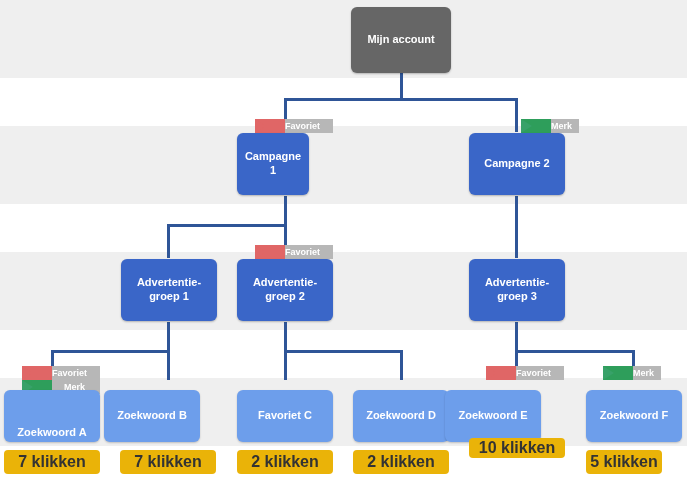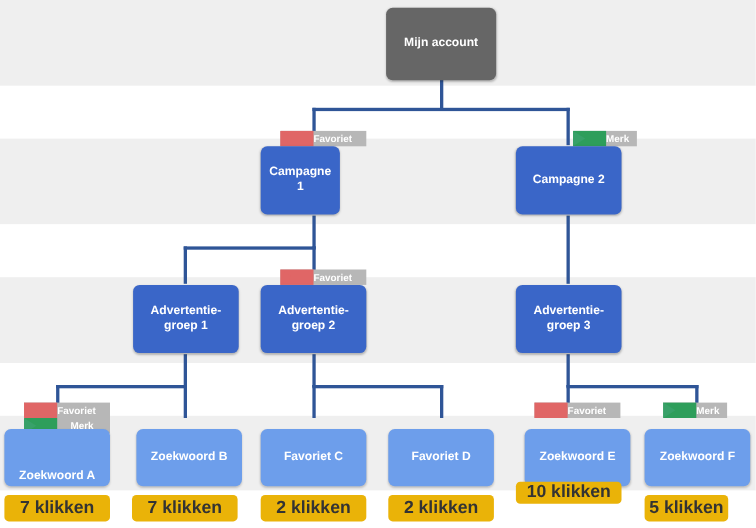--- a/index.html
+++ b/index.html
@@ -234,47 +234,47 @@
     <span class="tail"></span>
     <span class="ribbon-label" style="padding-left:30px;">Merk</span>
   </div>
   <div class="node node-keyword" style="left:4px;top:390px;width:96px;height:52px;align-items:flex-end;">
     <span>Zoekwoord A</span>
   </div>
   <div class="clicks" style="left:4px;top:450px;width:96px;height:24px;">
     <span>7 klikken</span>
   </div>
 
-  <div class="node node-keyword" style="left:124px;top:390px;width:96px;height:52px;">
+  <div class="node node-keyword" style="left:104px;top:390px;width:96px;height:52px;">
     <span>Zoekwoord B</span>
   </div>
   <div class="clicks" style="left:120px;top:450px;width:96px;height:24px;">
     <span>7 klikken</span>
   </div>
 
   <div class="node node-keyword" style="left:237px;top:390px;width:96px;height:52px;">
     <span>Favoriet C</span>
   </div>
   <div class="clicks" style="left:237px;top:450px;width:96px;height:24px;">
     <span>2 klikken</span>
   </div>
 
   <div class="node node-keyword" style="left:353px;top:390px;width:96px;height:52px;">
-    <span>Favoriet D</span>
+    <span>Zoekwoord D</span>
   </div>
   <div class="clicks" style="left:353px;top:450px;width:96px;height:24px;">
     <span>2 klikken</span>
   </div>
 
   <div class="ribbon ribbon-fav" style="left:486px;top:366px;width:78px;">
     <span class="tail-red"></span>
     <span class="tail"></span>
     <span class="ribbon-label" style="padding-left:18px;">Favoriet</span>
   </div>
-  <div class="node node-keyword" style="left:477px;top:390px;width:96px;height:52px;text-align:center;">
+  <div class="node node-keyword" style="left:445px;top:390px;width:96px;height:52px;text-align:center;">
     <span>Zoekwoord E</span>
   </div>
   <div class="clicks" style="left:469px;top:438px;width:96px;height:20px;">
     <span>10 klikken</span>
   </div>
 
   <div class="ribbon ribbon-merk" style="left:603px;top:366px;width:58px;">
     <span class="tail-green"></span>
     <span class="tail"></span>
     <span class="ribbon-label" style="padding-left:18px;">Merk</span>

